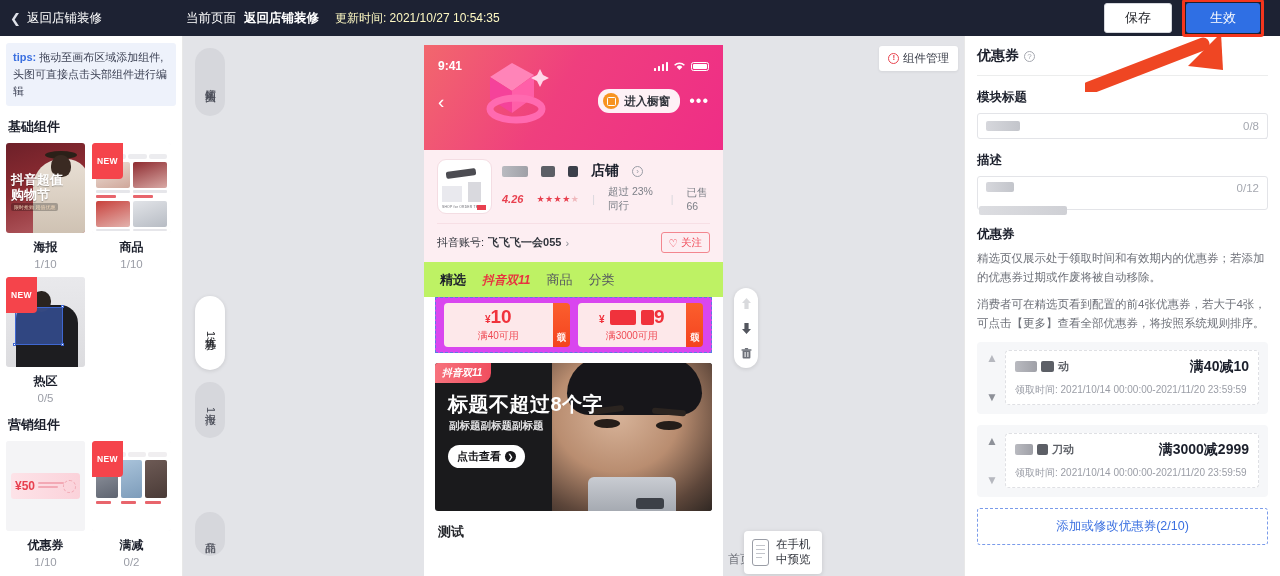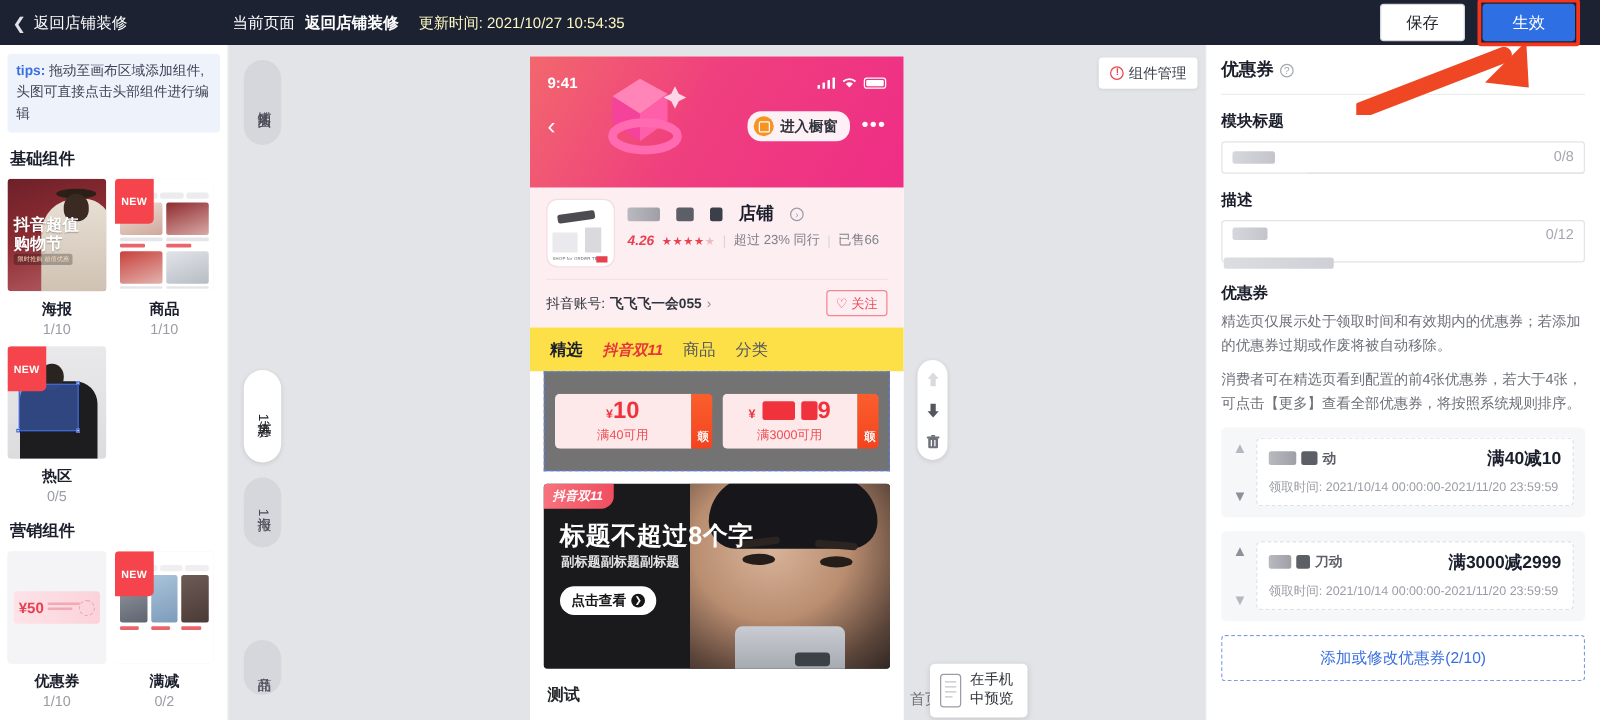--- a/index.html
+++ b/index.html
@@ -167,33 +167,33 @@
   .ph-avatar .av-a { position: absolute; left: 8px; top: 10px; width: 30px; height: 7px; background: #4c4c52; border-radius: 2px; transform: rotate(-8deg);}
   .ph-avatar .av-b { position: absolute; left: 4px; top: 26px; width: 20px; height: 16px; background: #e9e9ee; }
   .ph-avatar .av-c { position: absolute; left: 30px; top: 22px; width: 13px; height: 20px; background: #d9d9de; }
   .ph-avatar .av-t { position: absolute; left: 4px; bottom: 4px; font-size: 3.4px; color: #6a6a72; letter-spacing: .2px;}
   .ph-avatar .av-red { position: absolute; right: 5px; bottom: 3px; width: 9px; height: 5px; background: #e8404f;}
   .ph-shopinfo { flex: 1; padding-top: 3px; }
   .ph-nameline { display: flex; align-items: center; gap: 13px; }
   .blurblk { height: 11px; border-radius: 2px; background: linear-gradient(90deg,#b9bac0,#9fa0a7); display: inline-block;}
   .ph-shopname { font-size: 14px; font-weight: 700; color: #1b1f2b; }
   .ph-icert { width: 11px; height: 11px; border: 1px solid #9a9da6; border-radius: 50%; color: #9a9da6; font-size: 8px; text-align: center; line-height: 9px;}
-  .ph-metric { margin-top: 5px; display: flex; align-items: flex-end; gap: 6px; font-size: 10.5px; color: #7d8088; }
+  .ph-metric { margin-top: 5px; display: flex; align-items: center; gap: 13px; font-size: 10.5px; color: #7d8088; }
   .ph-score { color: #e8404f; font-weight: 700; font-style: italic; font-size: 11px;}
   .ph-stars { color: #e8404f; font-size: 9px; letter-spacing: .5px; }
   .ph-sep { color: #d6d7dc; }
   .ph-acctrow { display: flex; align-items: center; margin-top: 9px; border-top: 1px solid #f7dfe5; padding: 8px 0 9px 0;}
   .ph-acct { font-size: 11px; color: #31343c; }
   .ph-follow { margin-left: auto; border: 1px solid #f3868f; color: #ef4654; border-radius: 3px; font-size: 10.5px; padding: 2.5px 7px; display:flex; align-items:center; gap: 3px; cursor: pointer;}
-  .ph-tabs { display: flex; align-items: center; gap: 16px; background: #fde047; padding: 9px 16px 8px 16px; }
+  .ph-tabs { display: flex; align-items: center; gap: 16px; background: #bef264; padding: 9px 16px 8px 16px; }
   .ph-tab { font-size: 13px; color: #55585f; cursor: pointer; }
   .ph-tab.active { color: #1b1f2b; font-weight: 700; }
   .ph-tab.red { color: #e8333f; font-weight: 800; font-style: italic; font-size: 12px; }
 
-  .sel-block { margin: 0 11px; border: 1.5px dashed #5a7de0; background: #737373; padding: 17px 8px; position: relative; }
+  .sel-block { margin: 0 11px; border: 1.5px dashed #5a7de0; background: #d946ef; padding: 5px 8px; position: relative; }
   .coupon-row { display: flex; gap: 8px; }
   .cp { flex: 1; display: flex; border-radius: 4px; overflow: hidden; height: 44px; }
   .cp-main { flex: 1; background: #fde8ea; display: flex; flex-direction: column; align-items: center; justify-content: center; }
   .cp-amt { color: #f0323c; font-weight: 800; font-size: 19px; line-height: 1; }
   .cp-amt small { font-size: 10px; font-weight: 700; }
   .cp-cond { color: #ef4b54; font-size: 10px; margin-top: 3px; }
   .cp-get { width: 17px; background: linear-gradient(180deg,#fb5f2d,#f4431f); color: #fff; font-size: 9.5px; display: flex; align-items: center; justify-content: center; writing-mode: vertical-rl; letter-spacing: 1px;}
   .cp-mask { height: 15px; border-radius: 2px; background: #f0323c; display: inline-block; vertical-align: middle;}
 
   .banner { margin: 10px 11px 0 11px; height: 148px; border-radius: 3px; overflow: hidden; position: relative; background: #1a1a1c; }

